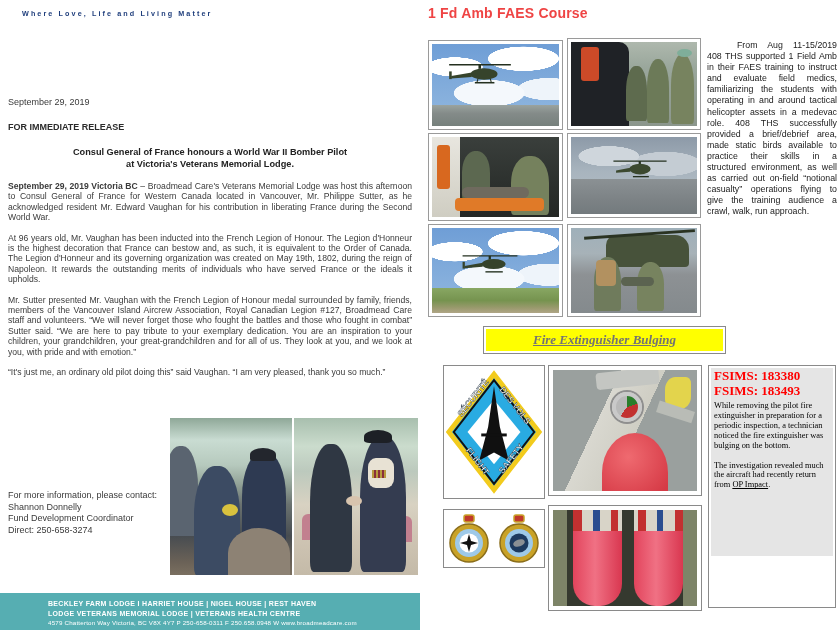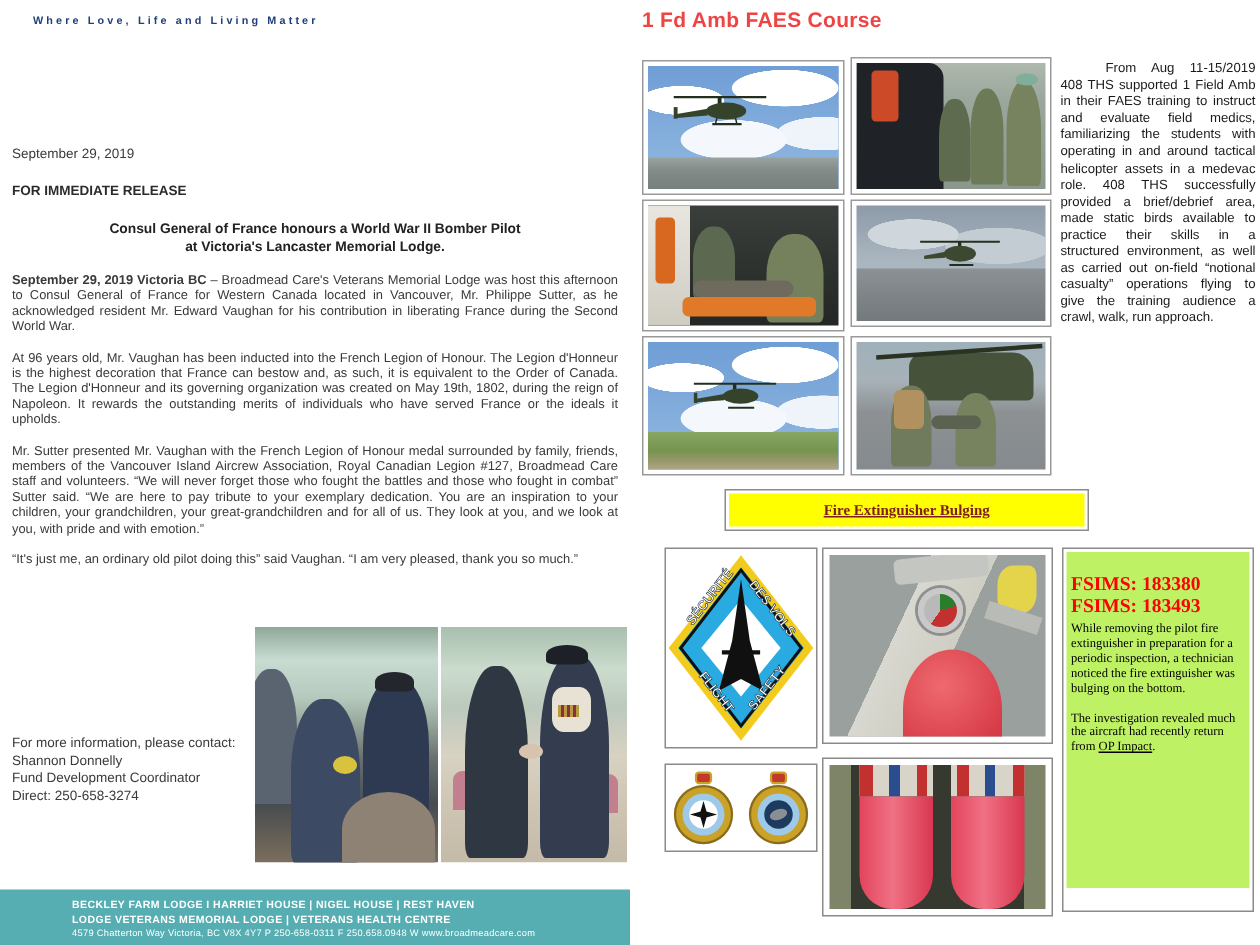--- a/index.html
+++ b/index.html
@@ -33,29 +33,29 @@
   
   #right-page { position:absolute; left:420px; top:0; width:420px; height:630px; background:#fff; }
   .rp-title { position:absolute; left:8px; top:5px; font-size:14px; font-weight:bold; color:#ef4444; letter-spacing:0.2px; }
   .photo-cell { position:absolute; border:1px solid #9a9a9a; background:#fff; padding:3px; }
   .pic { position:relative; width:100%; height:100%; overflow:hidden; }
 
   .rp-body { position:absolute; left:287px; top:40px; width:130px; font-size:8.8px; line-height:11.1px; color:#1a1a1a; text-align:justify; text-indent:30px; }
 
   .banner-box { position:absolute; left:63px; top:326px; width:243px; height:28px; border:1px solid #8a8a8a; padding:2px; background:#fff; }
   .banner-inner { width:100%; height:100%; background:#FFFF00; display:flex; align-items:center; justify-content:center; }
-  .banner-text { font-family:"Liberation Serif", serif; font-size:10px; font-weight:bold; text-decoration:underline; color:#7f1d1d; }
+  .banner-text { font-family:"Liberation Serif", serif; font-size:13px; font-weight:bold; text-decoration:underline; color:#737373;font-style:italic; }
 
   .fs-badge-box { position:absolute; left:23px; top:365px; width:102px; height:134px; border:1px solid #8a8a8a; background:#fff; }
   .gauge-box { position:absolute; left:128px; top:365px; width:154px; height:131px; border:1px solid #8a8a8a; background:#fff; padding:4px; }
   .crest-box { position:absolute; left:23px; top:509px; width:102px; height:59px; border:1px solid #8a8a8a; background:#fff; display:flex; align-items:center; justify-content:center; gap:6px; }
   .cyl-box { position:absolute; left:128px; top:505px; width:154px; height:106px; border:1px solid #8a8a8a; background:#fff; padding:4px; }
 
   .fsims-box { position:absolute; left:288px; top:365px; width:128px; height:243px; border:1px solid #8a8a8a; background:#fff; }
-  .fsims-yellow { position:absolute; left:2px; right:2px; top:2px; height:224px; background:#bef264; padding:14px 3px; }
+  .fsims-yellow { position:absolute; left:2px; right:2px; top:2px; height:188px; background:#e5e5e5; padding:1px 3px; }
   .fsims-head { font-family:"Liberation Serif", serif; font-size:13px; font-weight:bold; color:#FF0000; line-height:14.5px; white-space:nowrap; }
   .fsims-para { font-family:"Liberation Serif", serif; font-size:8.4px; color:#000; line-height:9.9px; margin-top:3px; }
   .fsims-link { text-decoration:underline; }
 
   
   .ground { position:absolute; left:0; right:0; bottom:0; }
   .heli { position:absolute; }
 
   .sky-blue { background-color:#6f9ed6;
     background-image:
@@ -79,21 +79,21 @@
 
     <div class="logo-wrap">
       <div class="tagline">Where Love, Life and Living Matter</div>
     </div>
 
     <div class="date-line">September 29, 2019</div>
     <div class="release-line">FOR IMMEDIATE RELEASE</div>
 
     <div class="headline">
       <div>Consul General of France honours a World War II Bomber Pilot</div>
-      <div>at Victoria's Lancaster Memorial Lodge.</div>
+      <div>at Victoria's Veterans Memorial Lodge.</div>
     </div>
 
     <div class="body-copy">
       <p><span class="p-lead">September 29, 2019 Victoria BC</span><span> – Broadmead Care's Veterans Memorial Lodge was host this afternoon to Consul General of France for Western Canada located in Vancouver, Mr. Philippe Sutter, as he acknowledged resident Mr. Edward Vaughan for his contribution in liberating France during the Second World War.</span></p>
       <p>At 96 years old, Mr. Vaughan has been inducted into the French Legion of Honour. The Legion d'Honneur is the highest decoration that France can bestow and, as such, it is equivalent to the Order of Canada. The Legion d'Honneur and its governing organization was created on May 19th, 1802, during the reign of Napoleon. It rewards the outstanding merits of individuals who have served France or the ideals it upholds.</p>
       <p>Mr. Sutter presented Mr. Vaughan with the French Legion of Honour medal surrounded by family, friends, members of the Vancouver Island Aircrew Association, Royal Canadian Legion #127, Broadmead Care staff and volunteers. “We will never forget those who fought the battles and those who fought in combat” Sutter said. “We are here to pay tribute to your exemplary dedication. You are an inspiration to your children, your grandchildren, your great-grandchildren and for all of us. They look at you, and we look at you, with pride and with emotion.”</p>
       <p>“It's just me, an ordinary old pilot doing this” said Vaughan.  “I am very pleased, thank you so much.”</p>
     </div>
 
     <div class="contact-block">

